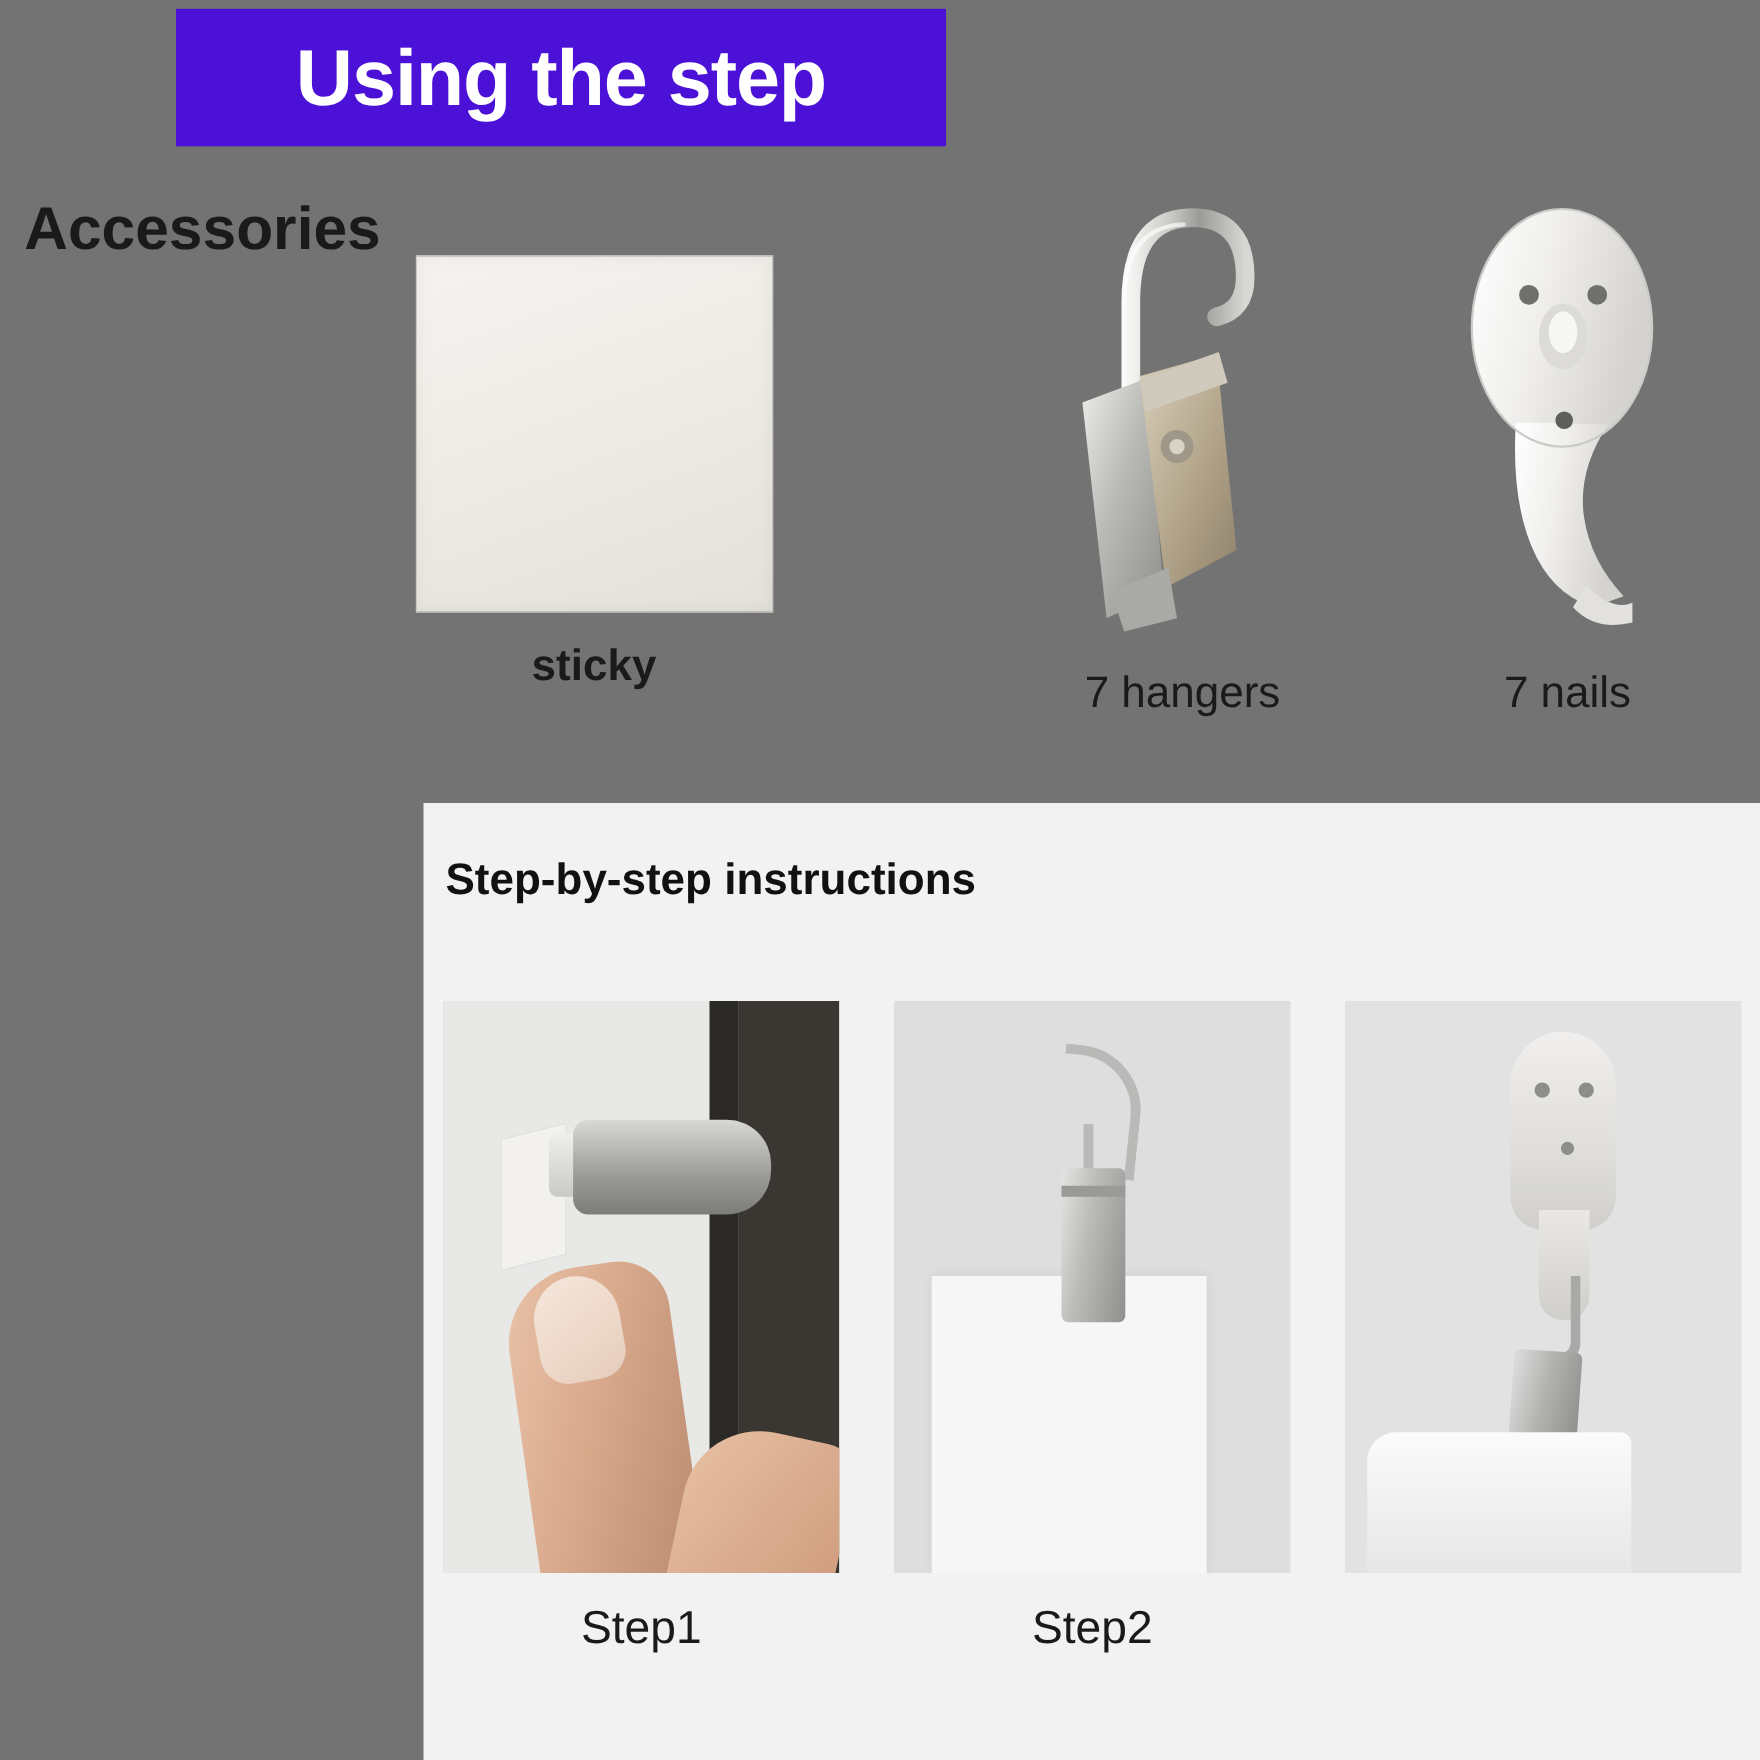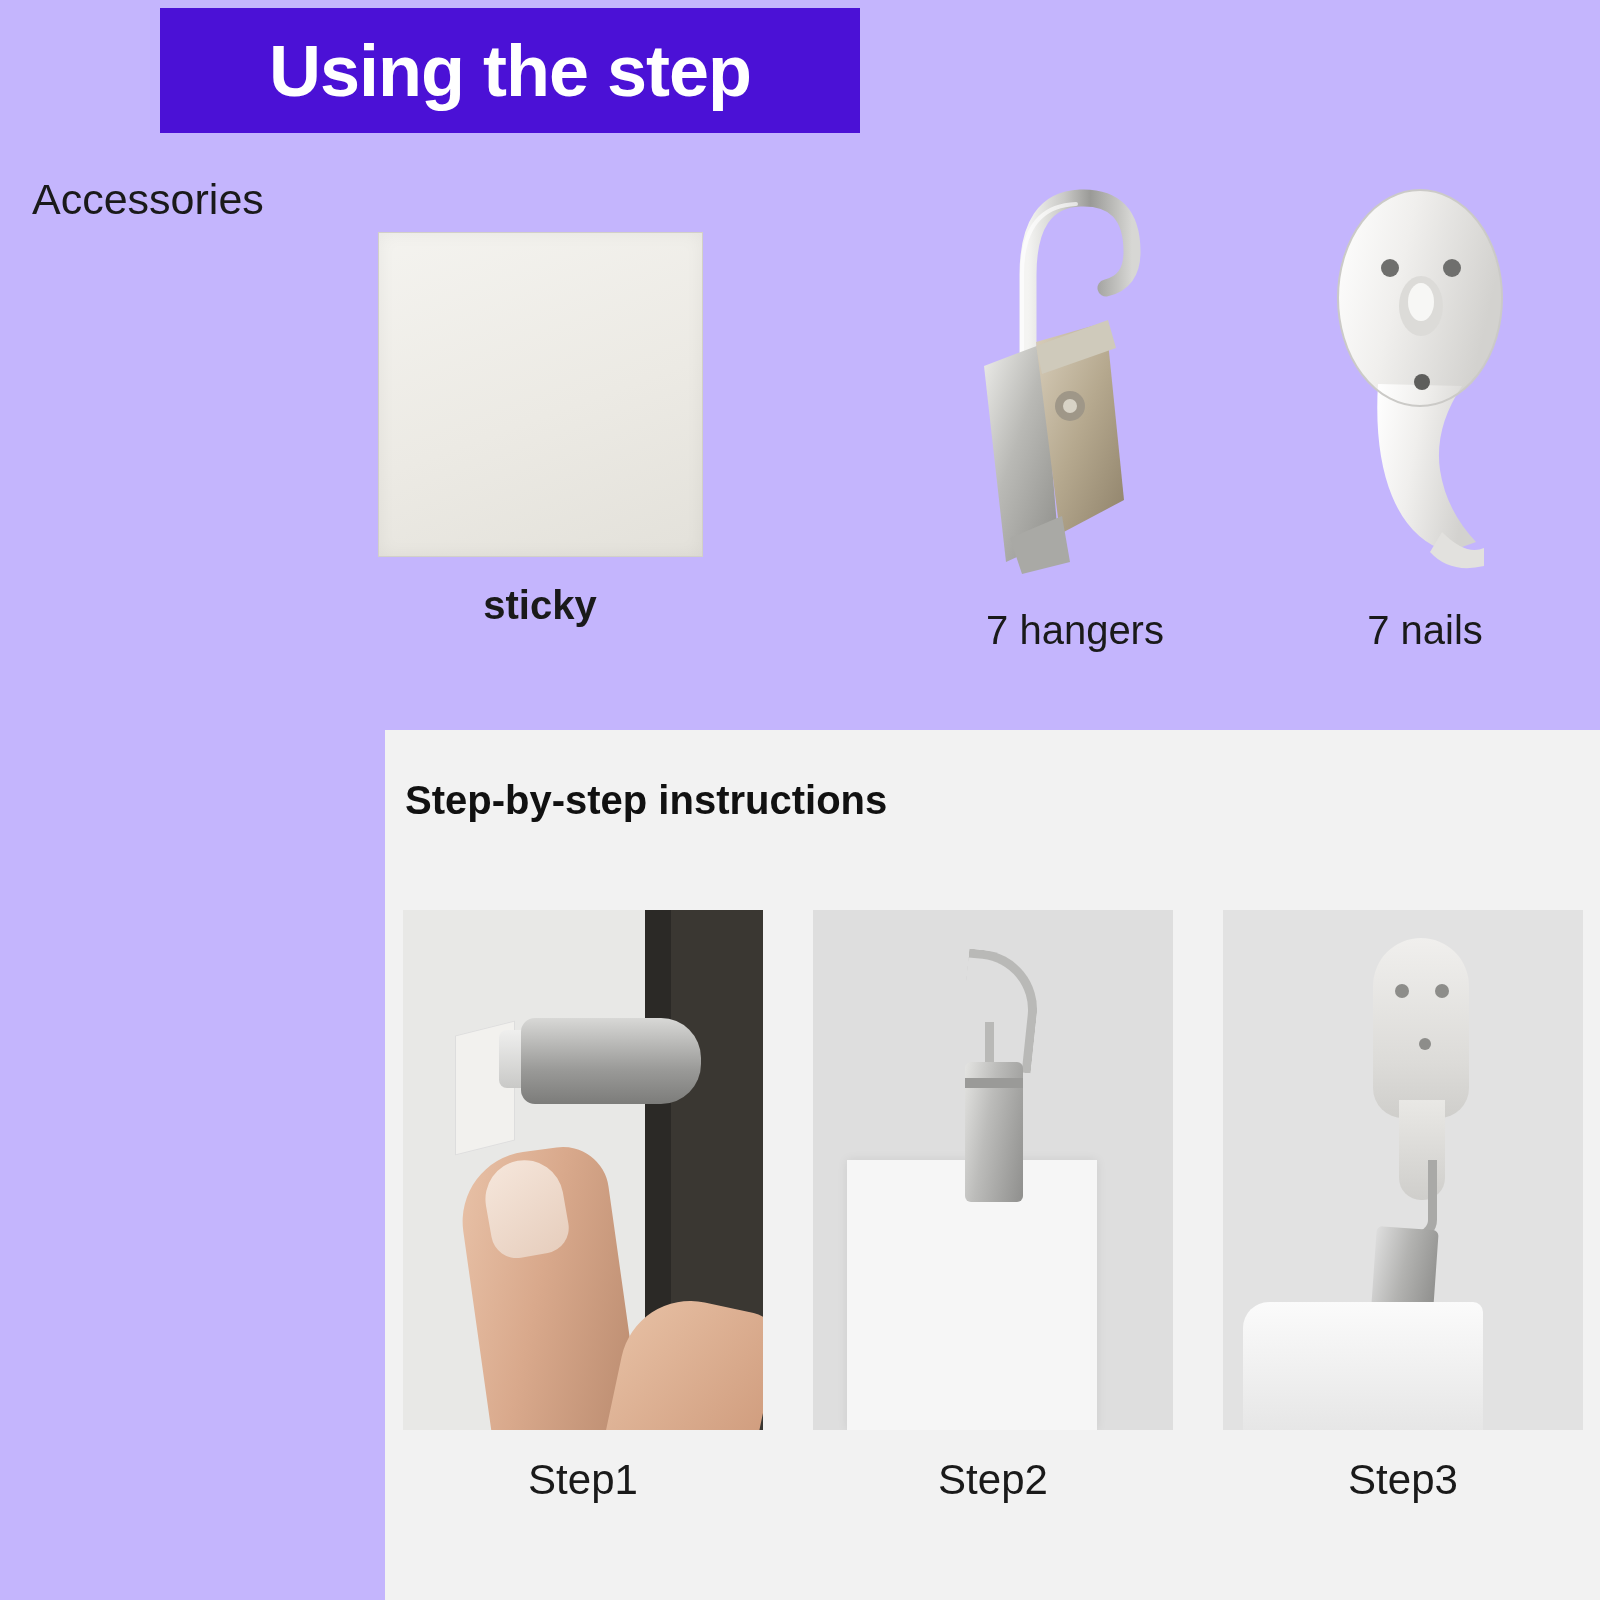--- a/index.html
+++ b/index.html
@@ -10,21 +10,21 @@
     height: 1600px;
     background: #ffffff;
     font-family: "Liberation Sans", sans-serif;
     overflow: hidden;
   }
 
   .page {
     position: relative;
     width: 1600px;
     height: 1600px;
-    background: #c4b5fd;
+    background: #737373;
   }
 
   
   .title-banner {
     position: absolute;
     left: 160px;
     top: 8px;
     width: 700px;
     height: 125px;
     background: #4b11d6;
@@ -37,25 +37,25 @@
     font-size: 72px;
     font-weight: bold;
     letter-spacing: -1px;
     line-height: 1;
     white-space: nowrap;
   }
 
   
   .accessories-label {
     position: absolute;
-    left: 32px;
+    left: 22px;
     top: 175px;
-    font-size: 43px;
+    font-size: 55px;
     color: #1a1a1a;
-    font-weight: normal;
+    font-weight: bold;
   }
 
   .accessories-row {
     position: absolute;
     left: 300px;
     top: 170px;
     width: 1280px;
     height: 500px;
   }
 
@@ -357,19 +357,18 @@
           <div class="s3-bg"></div>
           <div class="s3-plate"></div>
           <div class="s3-plate-leg"></div>
           <div class="s3-dot1"></div>
           <div class="s3-dot2"></div>
           <div class="s3-dot3"></div>
           <div class="s3-hookwire"></div>
           <div class="s3-clip"></div>
           <div class="s3-towel"></div>
         </div>
-        <div class="step-caption">Step3</div>
       </div>
 
     </div>
   </div>
 
 </div>
 
 </body></html>

